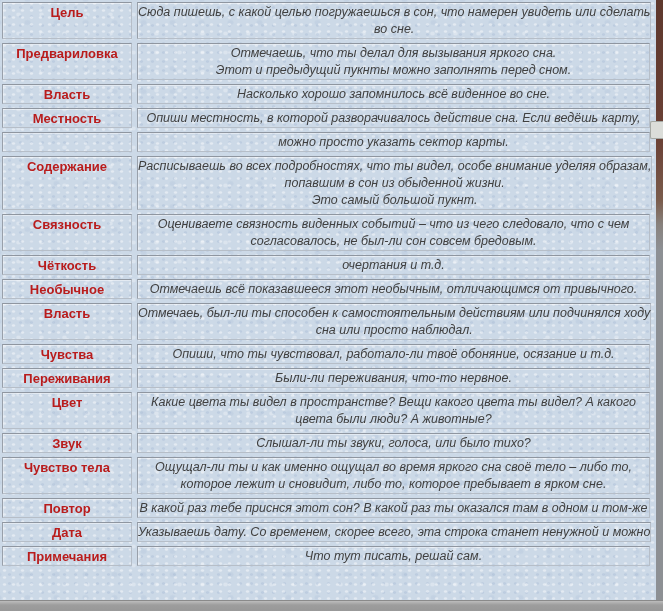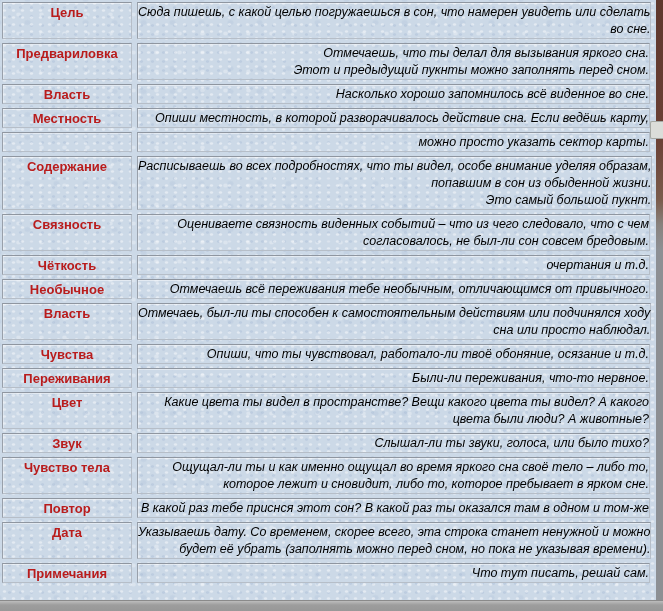--- a/index.html
+++ b/index.html
@@ -35,22 +35,22 @@
     font-weight:bold;
     font-size:13px;
     line-height:17px;
     padding-top:1px;
     color:#b91c1c;
   }
   .desc {
     flex:1;
     font-style:italic;
     font-size:12.5px;
-    color:#000000;
-    text-align:right;
+    color:#404040;
+    text-align:center;
     padding-top:1px;
   }
   .line { line-height:17px; white-space:nowrap; }
 
   .edge-strip {
     position:absolute; top:0; right:0; width:7px; height:611px;
     background:linear-gradient(180deg,
       #5e382d 0px, #6b4136 140px, #7a5c4c 200px,
       #88827e 225px, #8d9094 250px, #8d9094 611px);
   }
@@ -129,21 +129,21 @@
   <div class="row">
     <div class="cell label">Чёткость</div>
     <div class="cell desc">
         <div class="line">очертания и т.д.</div>
       </div>
   </div>
 
   <div class="row">
     <div class="cell label">Необычное</div>
     <div class="cell desc">
-        <div class="line">Отмечаешь всё переживания тебе необычным, отличающимся от привычного.</div>
+        <div class="line">Отмечаешь всё показавшееся этот необычным, отличающимся от привычного.</div>
       </div>
   </div>
 
   <div class="row">
     <div class="cell label">Власть</div>
     <div class="cell desc">
         <div class="line">Отмечаеь, был-ли ты способен к самостоятельным действиям или подчинялся ходу</div>
         <div class="line">сна или просто наблюдал.</div>
       </div>
   </div>
@@ -189,21 +189,20 @@
     <div class="cell label">Повтор</div>
     <div class="cell desc">
         <div class="line">В какой раз тебе приснся этот сон? В какой раз ты оказался там в одном и том-же</div>
       </div>
   </div>
 
   <div class="row">
     <div class="cell label">Дата</div>
     <div class="cell desc">
         <div class="line">Указываешь дату. Со временем, скорее всего, эта строка станет ненужной и можно</div>
-        <div class="line">будет её убрать (заполнять можно перед сном, но пока не указывая времени).</div>
       </div>
   </div>
 
   <div class="row">
     <div class="cell label">Примечания</div>
     <div class="cell desc">
         <div class="line">Что тут писать, решай сам.</div>
       </div>
   </div>
 </div>

